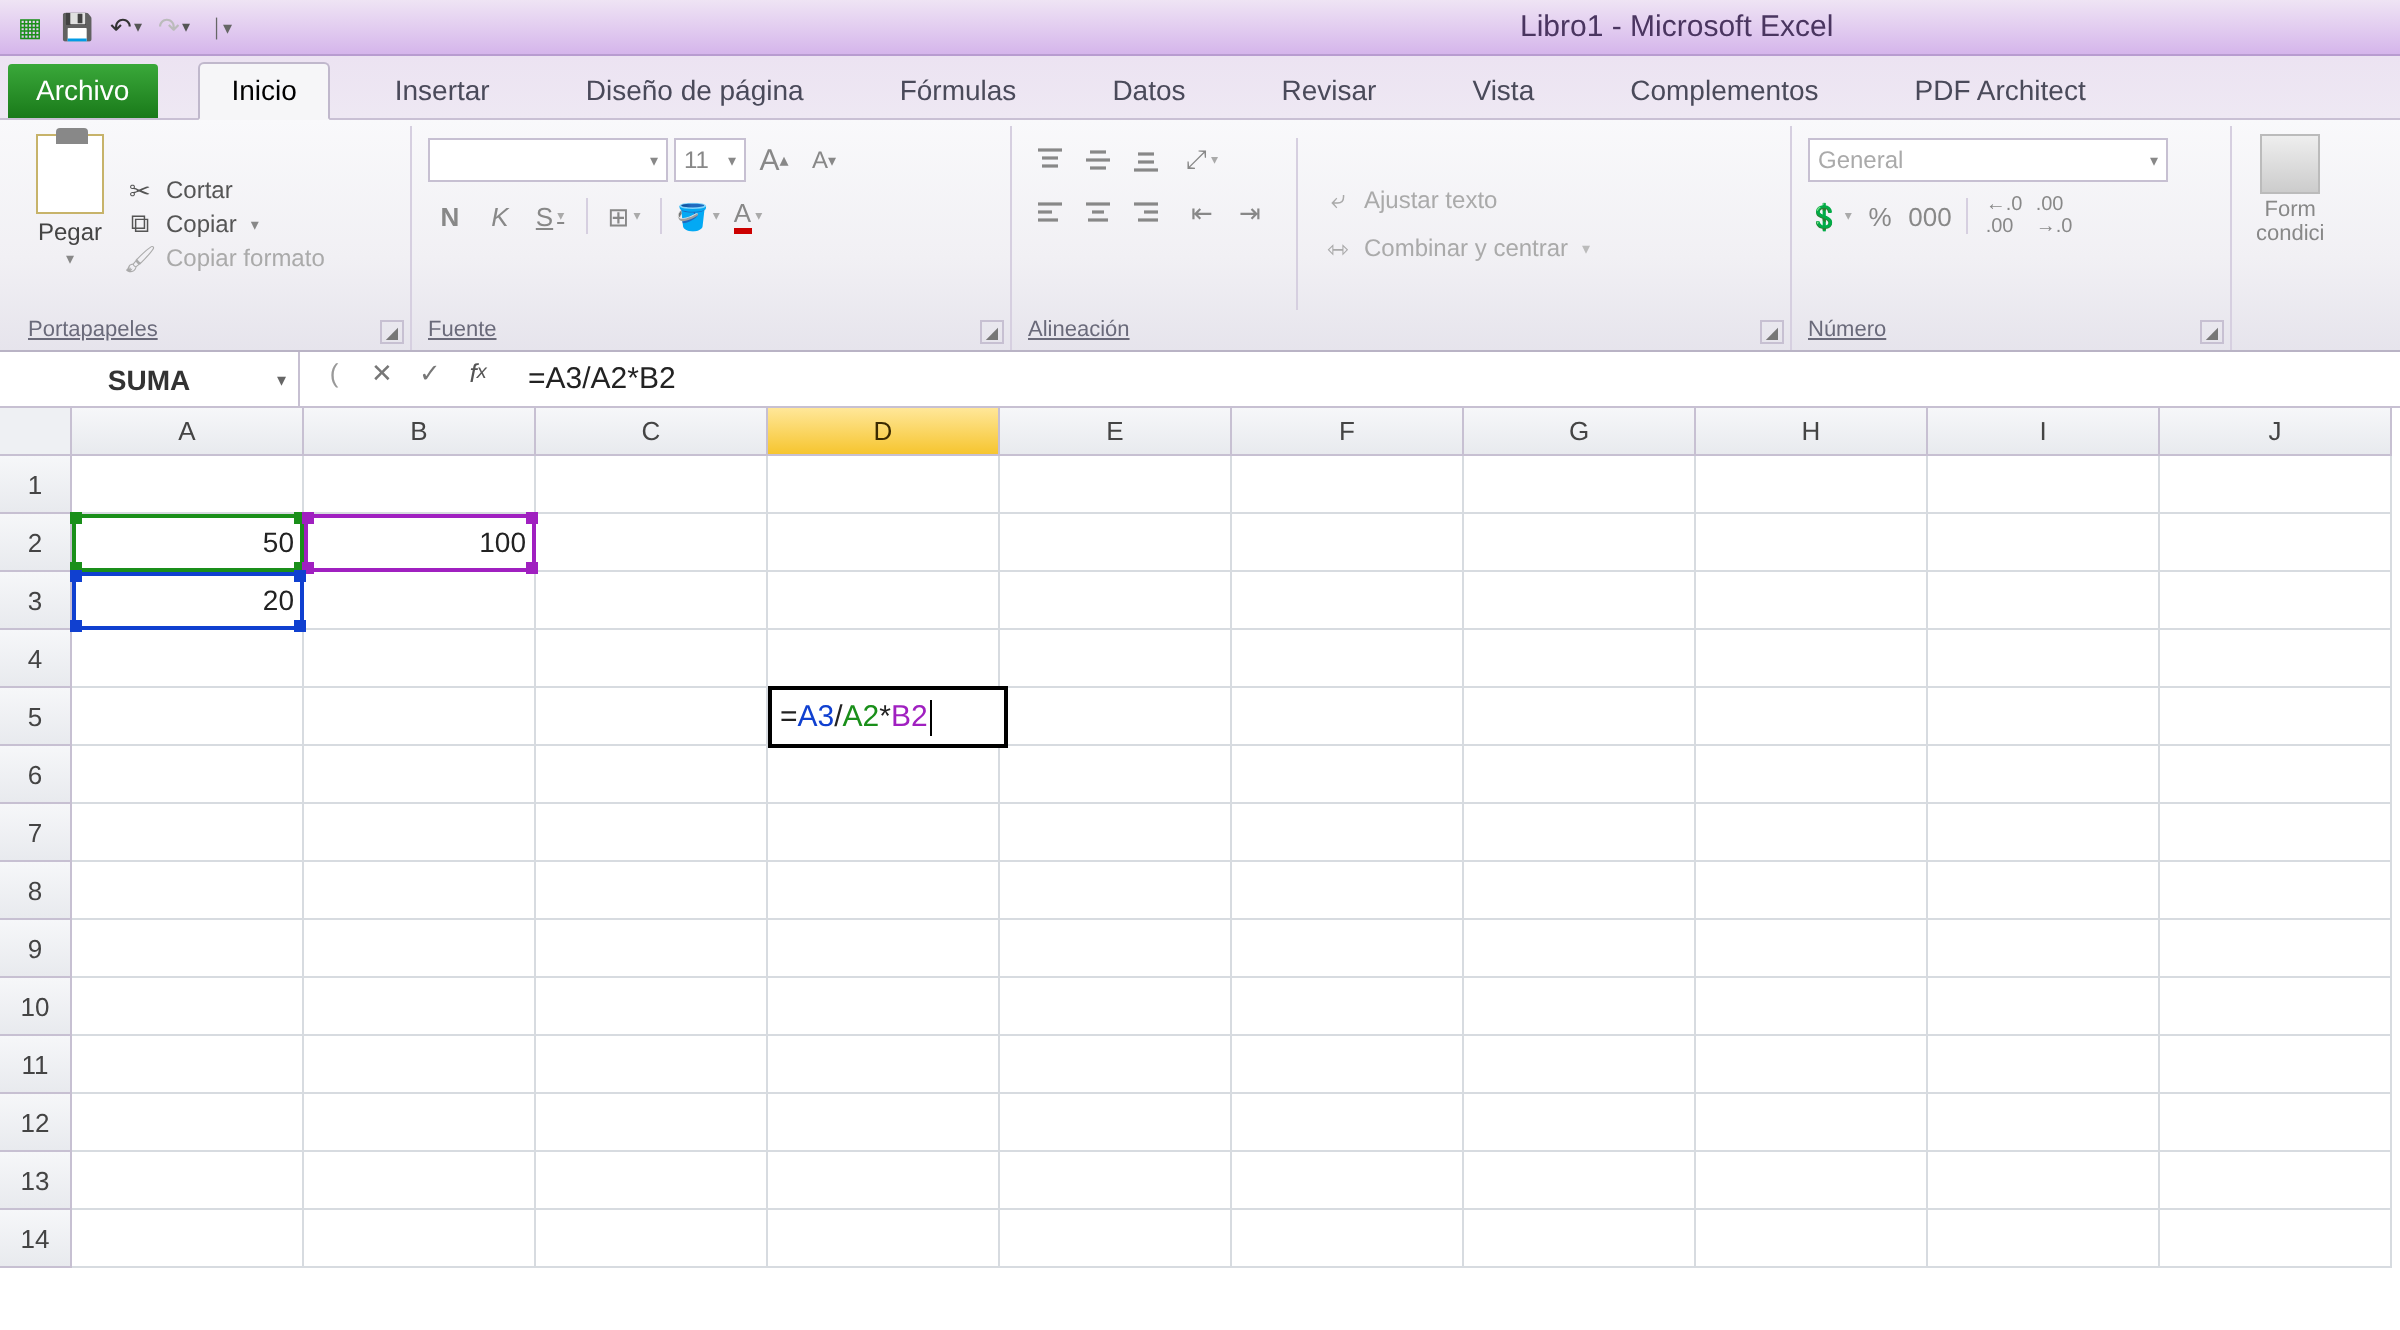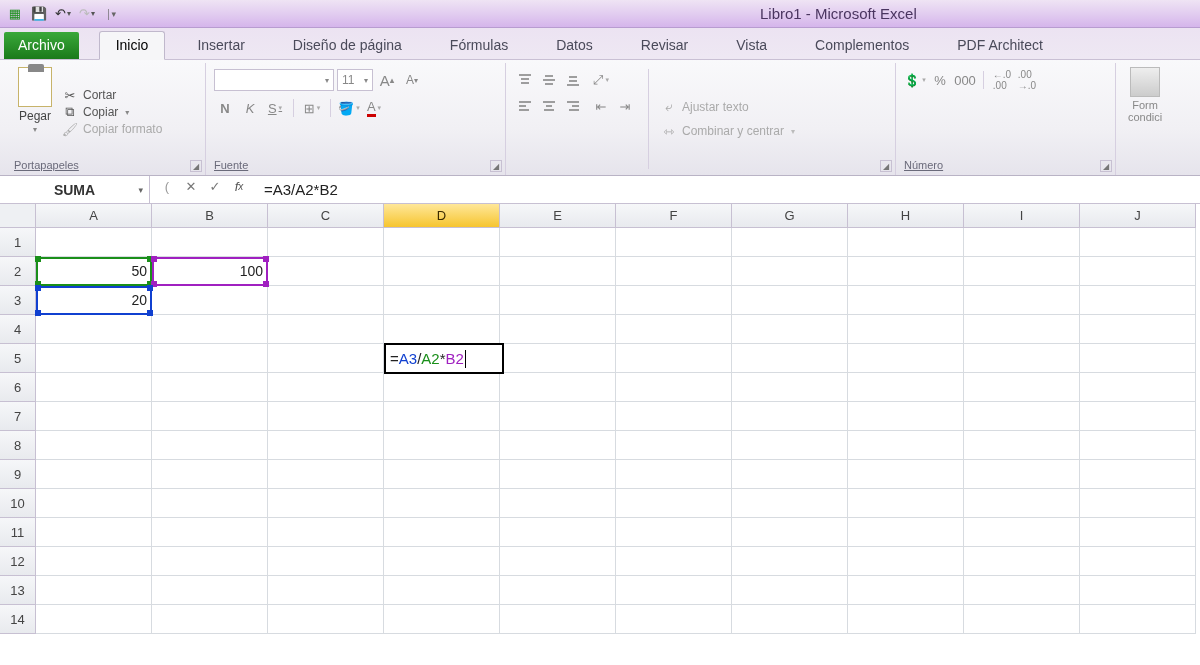--- a/index.html
+++ b/index.html
@@ -288,25 +288,29 @@
           <span class="mini-icon">⤶</span>
           <span>Ajustar texto</span>
         </div>
         <div class="mini disabled">
           <span class="mini-icon">⇿</span>
           <span>Combinar y centrar</span>
           <span style="font-size:8px;color:#bbb;margin-left:2px;">▾</span>
         </div>
       </div>
     </div>
+    <div class="group-label">Alineación</div>
     <div class="dlg-launcher">◢</div>
   </div>
 
   <div class="group" style="width:220px;">
     <div class="group-body" style="flex-direction:column;gap:6px;padding-top:4px;">
+      <div class="combo num-combo" style="color:#aaa;">
+          <span>General</span>
+        </div>
       <div class="font-row">
         <div class="btn-sm dd">💲</div>
         <div class="btn-sm">%</div>
         <div class="btn-sm">000</div>
         <div style="width:1px;height:18px;background:#d6cfe0;margin:0 4px;"></div>
         <div class="btn-sm" style="font-size:10px;">←.0<br>.00</div>
         <div class="btn-sm" style="font-size:10px;">.00<br>→.0</div>
       </div>
     </div>
     <div class="group-label">Número</div>

